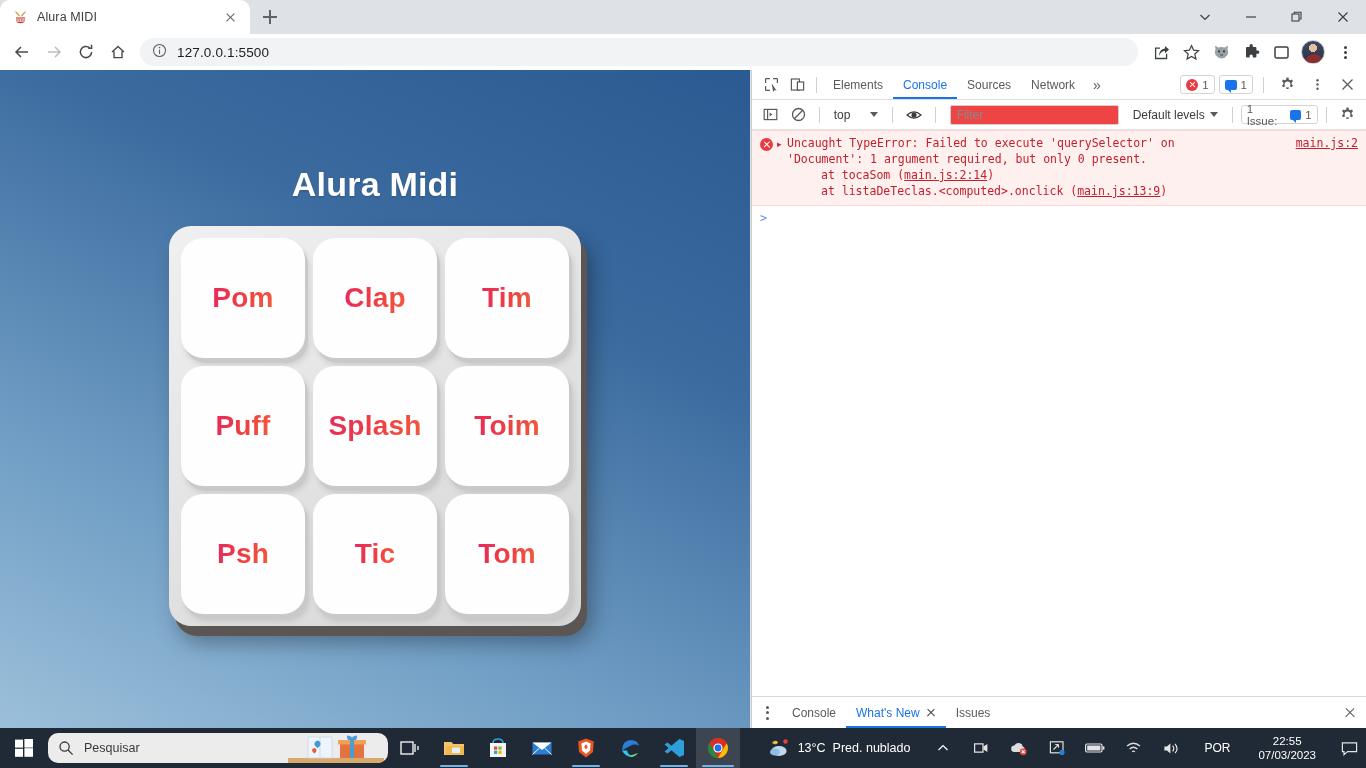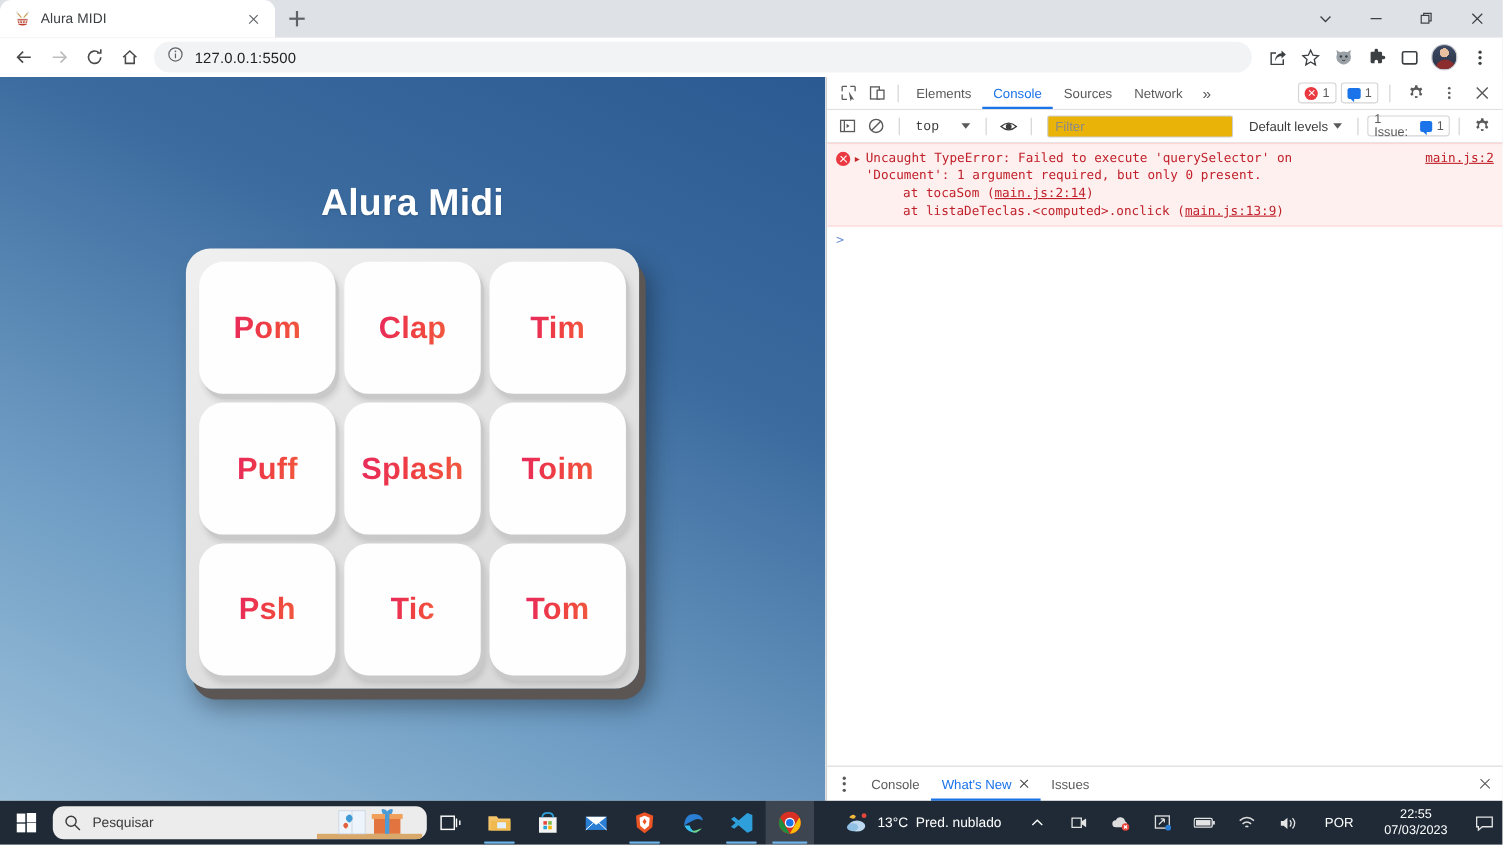--- a/index.html
+++ b/index.html
@@ -112,25 +112,25 @@
   .dot-err::before, .dot-err::after { content:""; position:absolute; left:2.5px; top:5.3px;
            width:7px; height:1.3px; background:#fff; }
   .dot-err::before { transform:rotate(45deg);} .dot-err::after { transform:rotate(-45deg);}
   .msg-ic { width:12px; height:10px; background:#1a73e8; border-radius:2px; position:relative; }
   .msg-ic::after { content:""; position:absolute; left:2px; bottom:-3px; border-left:4px solid transparent;
            border-right:0 solid transparent; border-top:4px solid #1a73e8; }
 
   .dt-toolbar2 { height:30px; display:flex; align-items:center; padding:0 6px; gap:2px;
                  border-bottom:1px solid #e5e5e5; background:#fff; }
   .ctx-sel { display:flex; align-items:center; gap:20px; font-size:12px; color:#3c3c3c;
-             padding:0 6px; height:22px; cursor:pointer;font-family:Liberation Mono, monospace; }
+             padding:0 6px; height:22px; cursor:pointer; }
   .caret { width:0; height:0; border-left:4px solid transparent; border-right:4px solid transparent;
            border-top:5px solid #5a5a5a; }
   .filter-box { flex:1 1 auto; height:20px; border:1px solid #cfcfcf; border-radius:2px;
-                margin:0 6px; padding:0 6px; font-size:12px; color:#202124; background:#eab308; outline:none;
+                margin:0 6px; padding:0 6px; font-size:12px; color:#202124; background:#ef4444; outline:none;
                 font-family:"Liberation Sans", sans-serif; }
   .filter-box::placeholder { color:#8a8a8a; }
   .lvl-sel { display:flex; align-items:center; gap:5px; font-size:12px; color:#3c3c3c; padding:0 6px; cursor:pointer; white-space:nowrap; }
 
   .console-body { flex:1 1 auto; overflow:hidden; background:#fff; }
   .err-row { background:#fff0f0; border-top:1px solid #ffd6d6; border-bottom:1px solid #ffd6d6;
              padding:4px 6px 6px 6px; display:flex; position:relative; }
   .err-icon { width:13px; height:13px; border-radius:50%; background:#eb3941; position:relative;
               flex:0 0 13px; margin:3px 4px 0 2px; }
   .err-icon::before, .err-icon::after { content:""; position:absolute; left:2.7px; top:5.8px;

